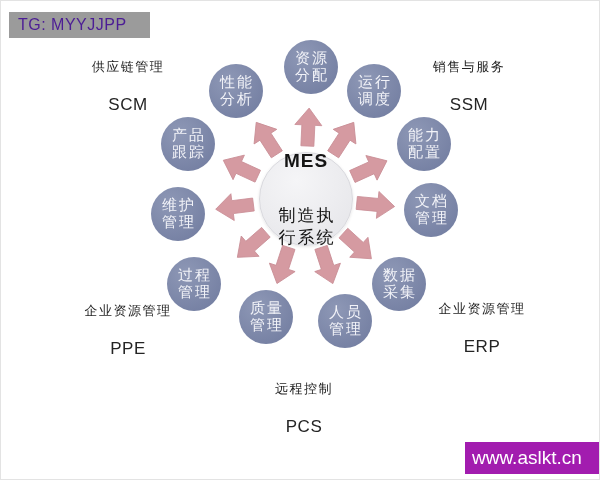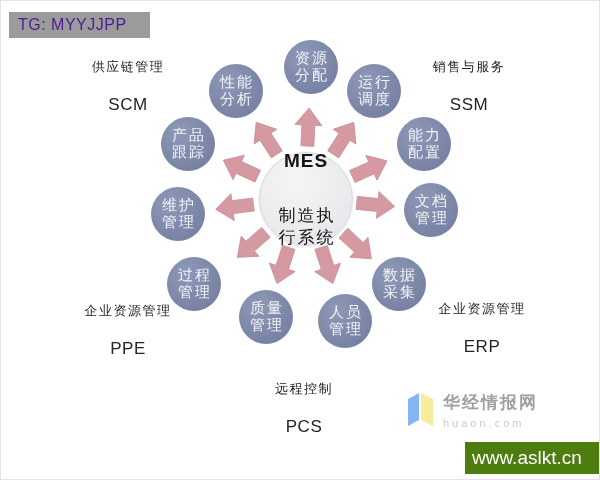--- a/index.html
+++ b/index.html
@@ -39,21 +39,21 @@
   .corner-label .zh{font-size:13px;letter-spacing:1.5px;}
   .corner-label .en{
     font-size:17px;font-weight:normal;margin-top:19px;
     font-family:"Liberation Sans","DejaVu Sans",sans-serif;letter-spacing:0.5px;
   }
   #watermark{position:absolute;left:406px;top:390px;display:flex;align-items:flex-start;}
   #wm-text{margin-left:9px;}
   #wm-name{font-size:17px;font-weight:bold;color:#a0a0a0;letter-spacing:2px;}
   #wm-domain{font-size:11px;color:#cbcbcb;letter-spacing:3px;margin-top:3px;}
   #url-bar{
-    position:absolute;right:0;top:441px;width:134px;height:32px;background:#4d7c0f;
+    position:absolute;right:0;top:441px;width:134px;height:32px;background:#a21caf;
     color:#ffffff;font-size:19px;line-height:32px;padding-left:7px;box-sizing:border-box;
     white-space:nowrap;overflow:hidden;
   }
 </style>
 </head>
 <body>
 
 <div id="stage">
 
   <div id="tg-badge">TG: MYYJJPP</div>
@@ -165,26 +165,16 @@
       <div class="corner-label" style="left: 127px; top: 301px;">
         <div class="zh">企业资源管理</div>
         <div class="en">PPE</div>
       </div>
       <div class="corner-label" style="left: 303px; top: 379px;">
         <div class="zh">远程控制</div>
         <div class="en">PCS</div>
       </div>
     </div>
 
-  <div id="watermark">
-    <svg width="27" height="36">
-      <polygon points="1,8 12,2 12,29 1,35" fill="#84b4f2"></polygon>
-      <polygon points="14,2 26,8 26,35 14,29" fill="#f6ec9c"></polygon>
-    </svg>
-    <div id="wm-text">
-      <div id="wm-name">华经情报网</div>
-      <div id="wm-domain">huaon.com</div>
-    </div>
-  </div>
 
   <div id="url-bar">www.aslkt.cn</div>
 
 </div>
 
 </body></html>

